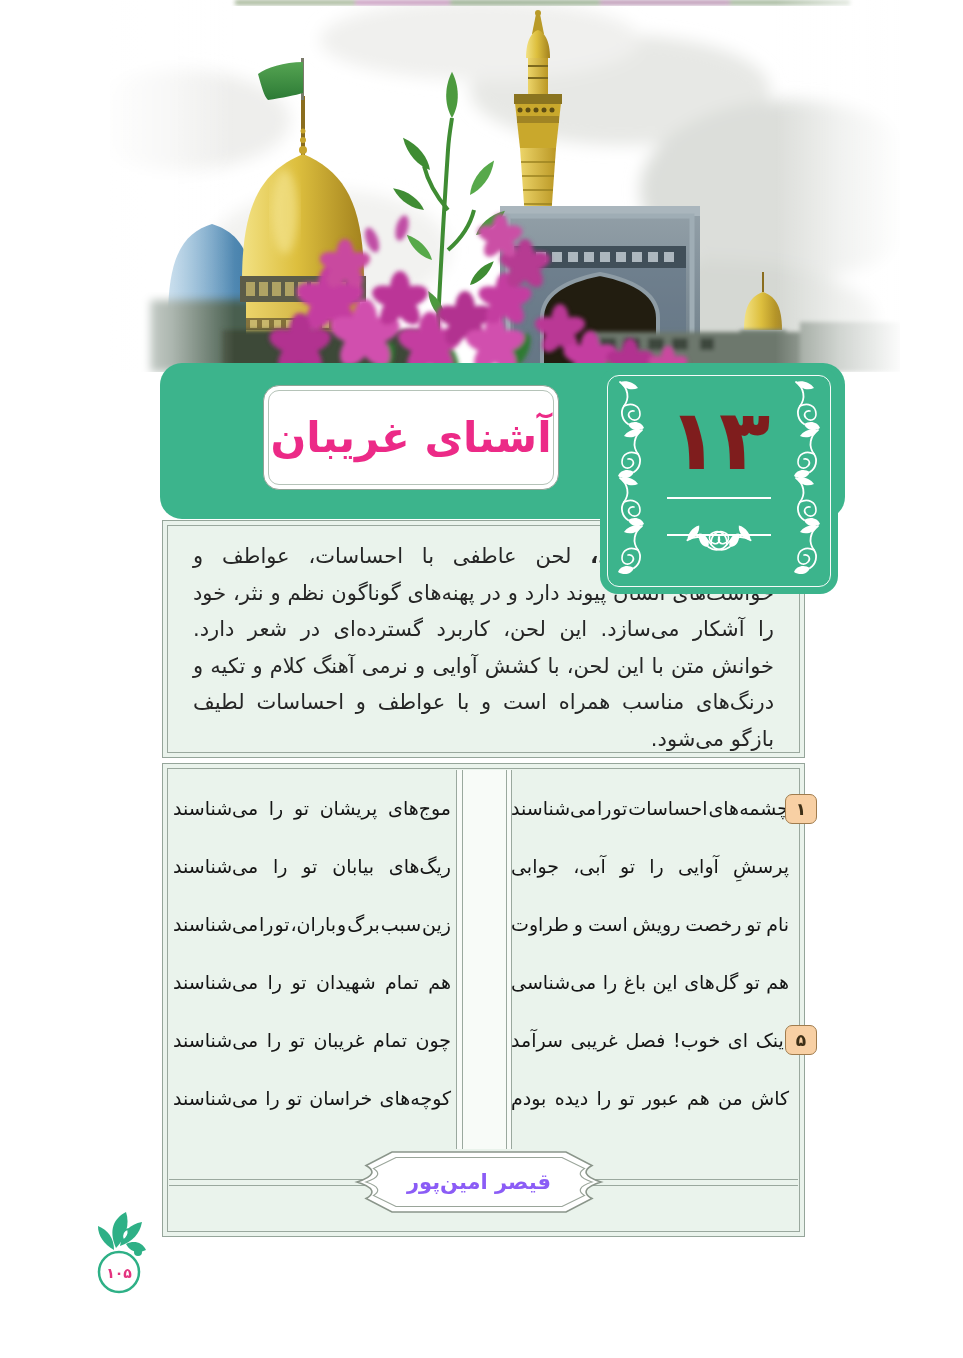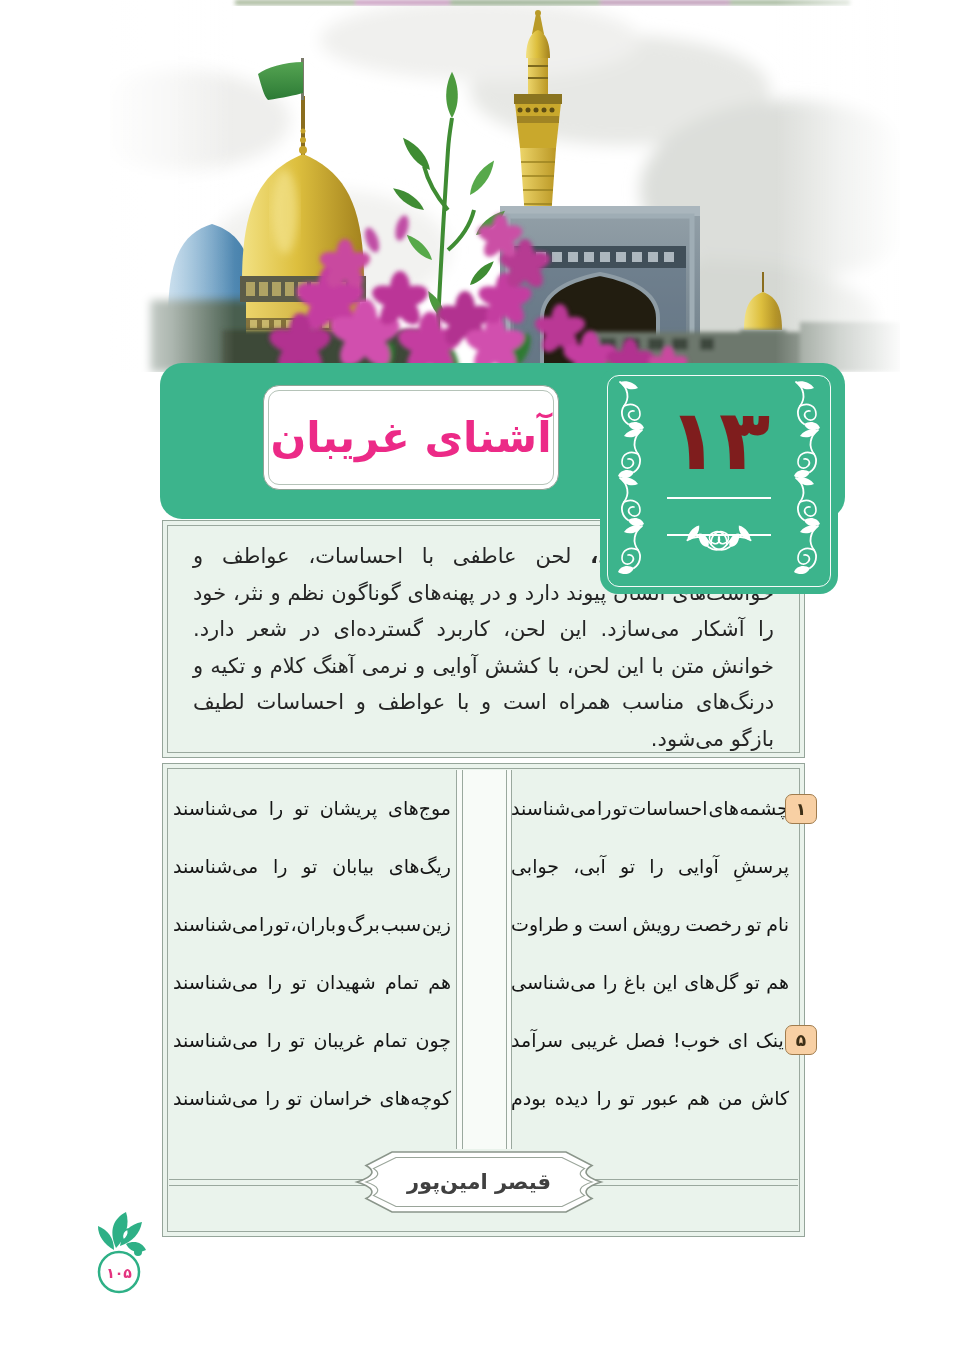--- a/index.html
+++ b/index.html
@@ -61,21 +61,21 @@
          border:1.6px solid #a07c4e;border-radius:7px;display:flex;align-items:center;
          justify-content:center;font-size:17px;font-weight:bold;color:#3d2f16;z-index:5;}
   .badge.b1{top:30px;} .badge.b5{top:261px;}
 
   .hrule{position:absolute;left:6px;right:6px;height:1px;background:#9aa89e;}
   .hrule.h1{top:415px;} .hrule.h2{top:421px;}
 
   .cartouche{position:absolute;left:191px;top:385px;width:250px;height:66px;z-index:6;}
   .cartouche svg{position:absolute;inset:0;}
   .poet{position:absolute;inset:0;display:flex;align-items:center;justify-content:center;
-        color:#404040;font-weight:bold;font-size:21px;direction:rtl;}
+        color:#8b5cf6;font-weight:bold;font-size:21px;direction:rtl;}
 
   .pagenum{position:absolute;left:86px;top:1210px;width:76px;height:92px;z-index:4;text-decoration:underline;}
 </style>
 </head>
 <body>
 
 <div class="page">
 
   <svg class="photo" width="963" height="372" viewBox="0 0 963 372">
     <defs>

